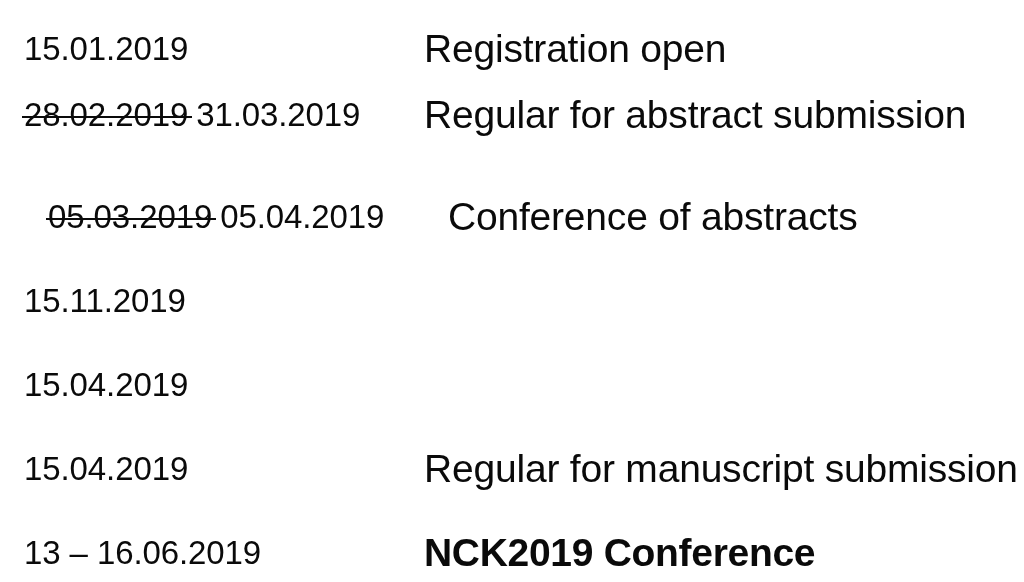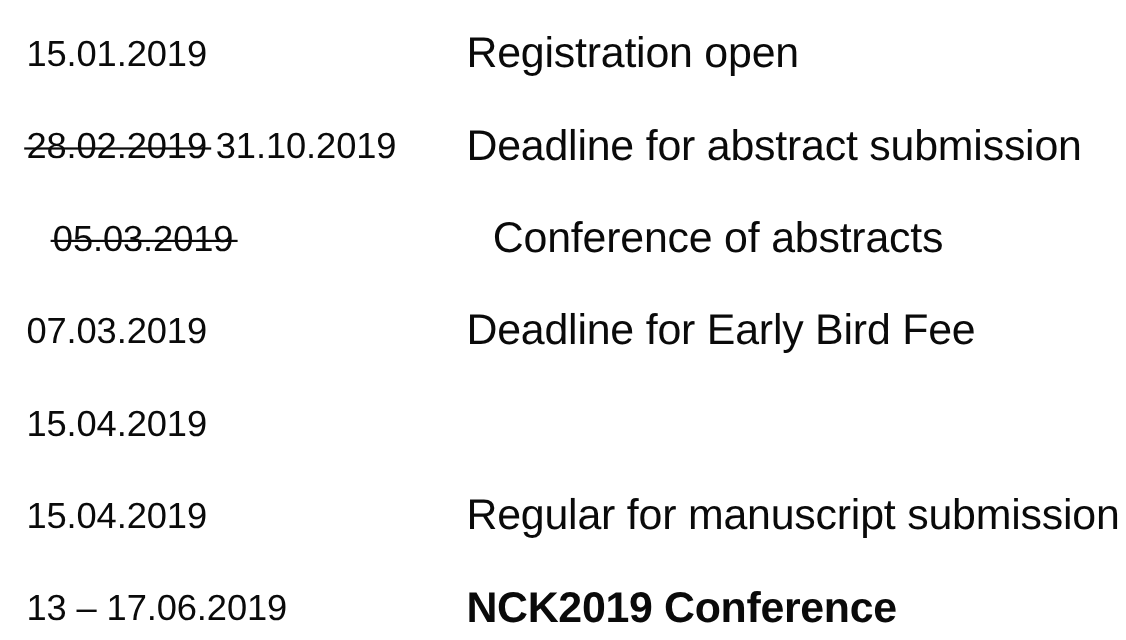--- a/index.html
+++ b/index.html
@@ -26,21 +26,21 @@
   .row {
     position: absolute;
     left: 0;
     width: 1024px;
     height: 84px;
     display: flex;
     align-items: center;
   }
 
   .row-1 { top: 6px; }
-  .row-2 { top: 90px; }
+  .row-2 { top: 72px; }
   .row-3 { top: 174px; margin-left: 24px; }
   .row-4 { top: 258px; }
   .row-5 { top: 342px; }
   .row-6 { top: 426px; }
   .row-7 { top: 510px; }
 
   .date-cell {
     position: absolute;
     left: 24px;
     top: 0;
@@ -99,56 +99,56 @@
     <div class="date-cell">
 
       <span class="date-new">15.01.2019</span>
     </div>
     <div class="event-cell">Registration open</div>
   </div>
 
   <div class="row row-2">
     <div class="date-cell">
       <span class="date-old" style="display: inline-block;">28.02.2019</span>
-      <span class="date-new">31.10.2019</span>
+      <span class="date-new">31.03.2019</span>
     </div>
-    <div class="event-cell">Deadline for abstract submission</div>
+    <div class="event-cell">Regular for abstract submission</div>
   </div>
 
   <div class="row row-3">
     <div class="date-cell">
       <span class="date-old" style="display: inline-block;">05.03.2019</span>
+      <span class="date-new">05.04.2019</span>
     </div>
     <div class="event-cell">Conference of abstracts</div>
   </div>
 
   <div class="row row-4">
     <div class="date-cell">
 
-      <span class="date-new">07.03.2019</span>
+      <span class="date-new">15.11.2019</span>
     </div>
-    <div class="event-cell">Deadline for Early Bird Fee</div>
   </div>
 
   <div class="row row-5">
     <div class="date-cell">
 
       <span class="date-new">15.04.2019</span>
     </div>
   </div>
 
   <div class="row row-6">
     <div class="date-cell">
 
       <span class="date-new">15.04.2019</span>
     </div>
     <div class="event-cell">Regular for manuscript submission</div>
   </div>
 
   <div class="row row-7">
     <div class="date-cell">
 
-      <span class="date-new">13 – 17.06.2019</span>
+      <span class="date-new">13 – 16.06.2019</span>
     </div>
     <div class="event-cell highlight">NCK2019 Conference</div>
   </div>
 
 </div>
 
 </body></html>

